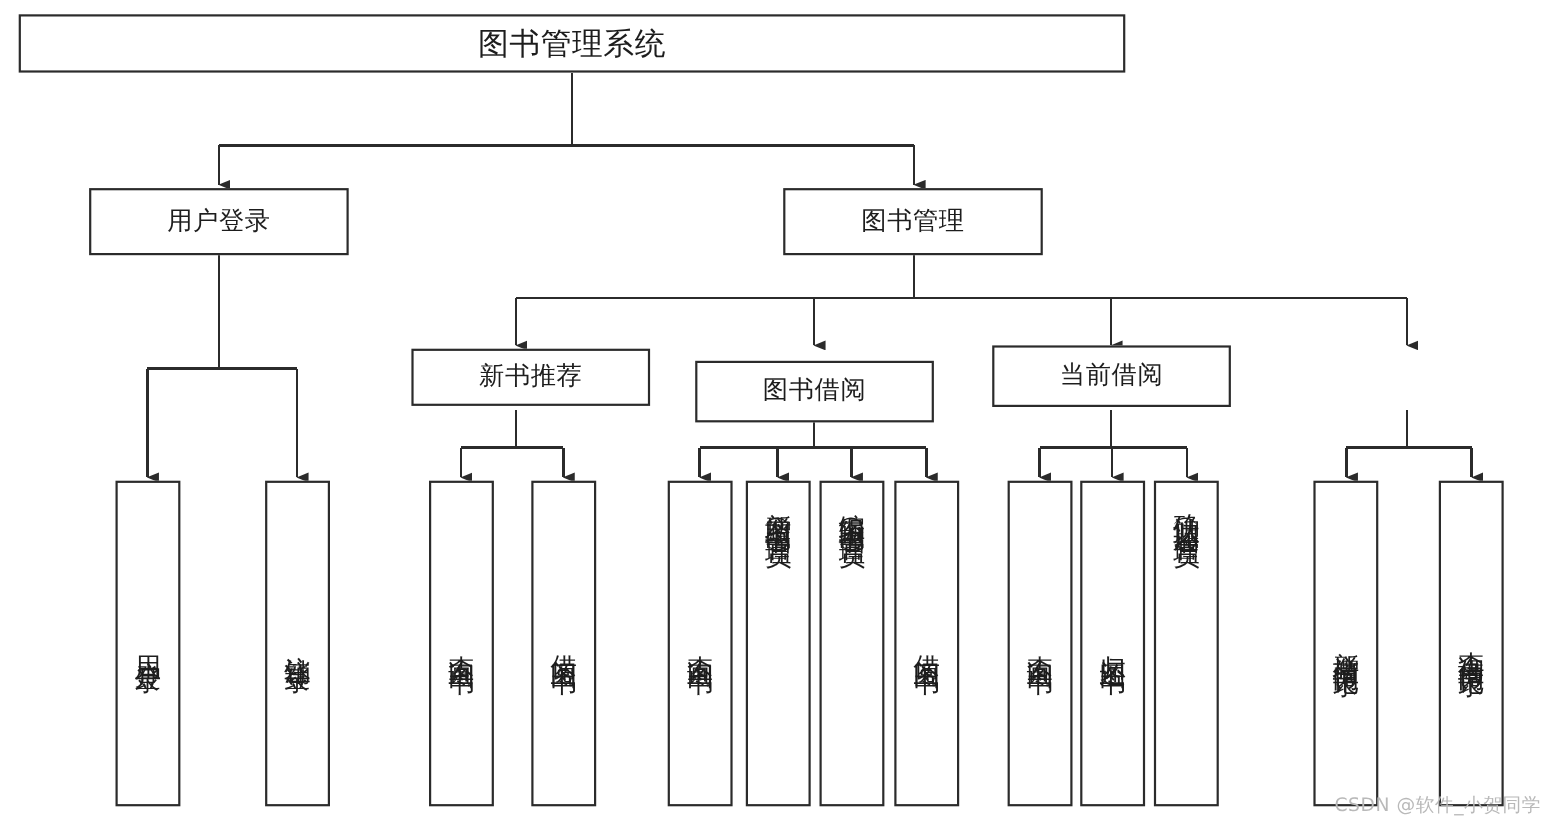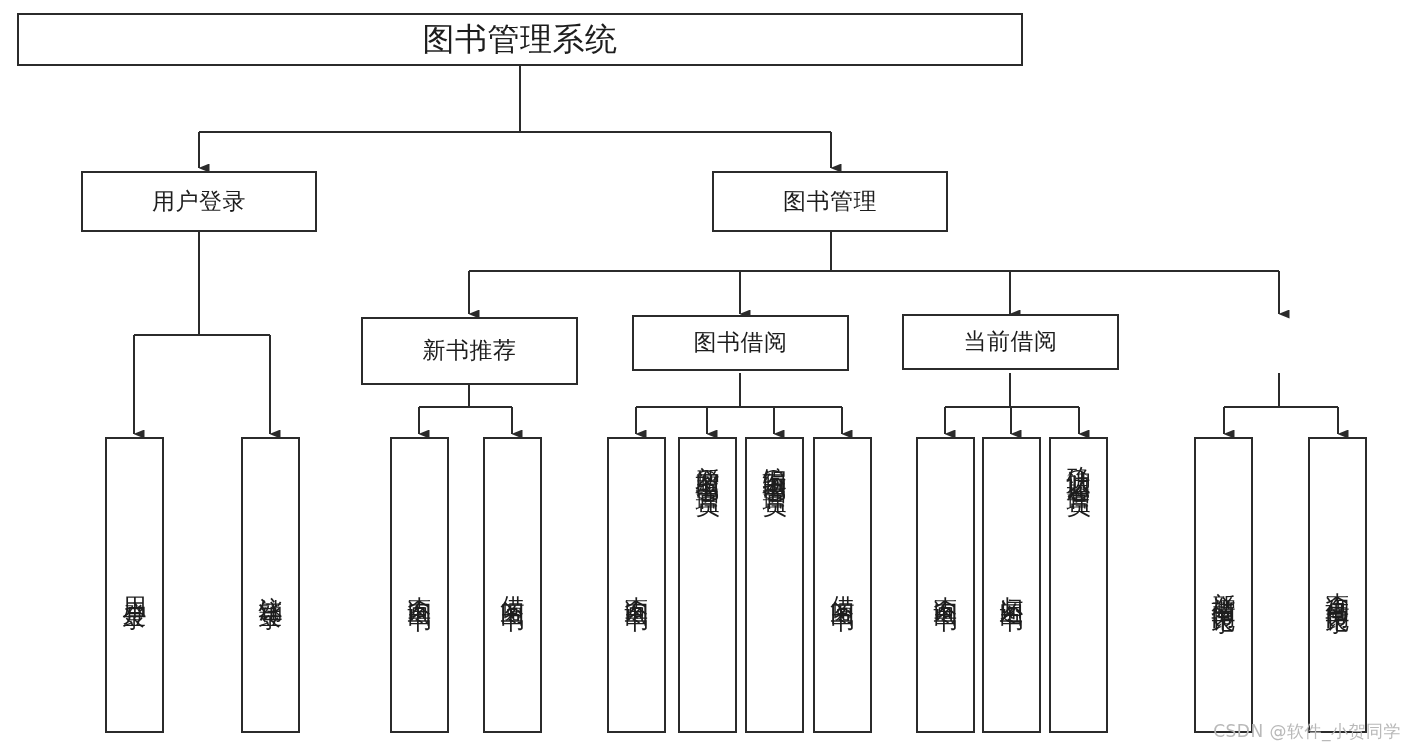--- a/index.html
+++ b/index.html
@@ -41,21 +41,21 @@
     text-align: center;
     line-height: 1.18;
     white-space: nowrap;
   }
   
   .node.horiz .node-label {
     font-size: 23px;
     letter-spacing: 0.5px;
   }
   .node.root .node-label {
-    font-size: 32px;
+    font-size: 28px;
   }
   
   .node.vert {
     padding: 8px 0;
     align-items: flex-start;
   }
   .node.vert .node-label {
     writing-mode: vertical-rl;
     text-orientation: upright;
     font-size: 24px;
@@ -138,24 +138,24 @@
     <span class="node-label">图书管理系统</span>
   </div>
 
   <div class="node horiz" style="left:81px; top:171px; width:236px; height:61px;">
     <span class="node-label">用户登录</span>
   </div>
   <div class="node horiz" style="left:712px; top:171px; width:236px; height:61px;">
     <span class="node-label">图书管理</span>
   </div>
 
-  <div class="node horiz" style="left:361px; top:317px; width:217px; height:68px;">
+  <div class="node horiz" style="left:374px; top:317px; width:217px; height:52px;">
     <span class="node-label">新书推荐</span>
   </div>
-  <div class="node horiz" style="left:632px; top:315px; width:217px; height:56px;">
+  <div class="node horiz" style="left:632px; top:328px; width:217px; height:56px;">
     <span class="node-label">图书借阅</span>
   </div>
   <div class="node horiz" style="left:902px; top:314px; width:217px; height:56px;">
     <span class="node-label">当前借阅</span>
   </div>
 
   <div class="node vert leaf-mid" style="left:105px; top:437px; width:59px; height:296px;">
     <span class="node-label">用户登录</span>
   </div>
   <div class="node vert leaf-mid" style="left:241px; top:437px; width:59px; height:296px;">

